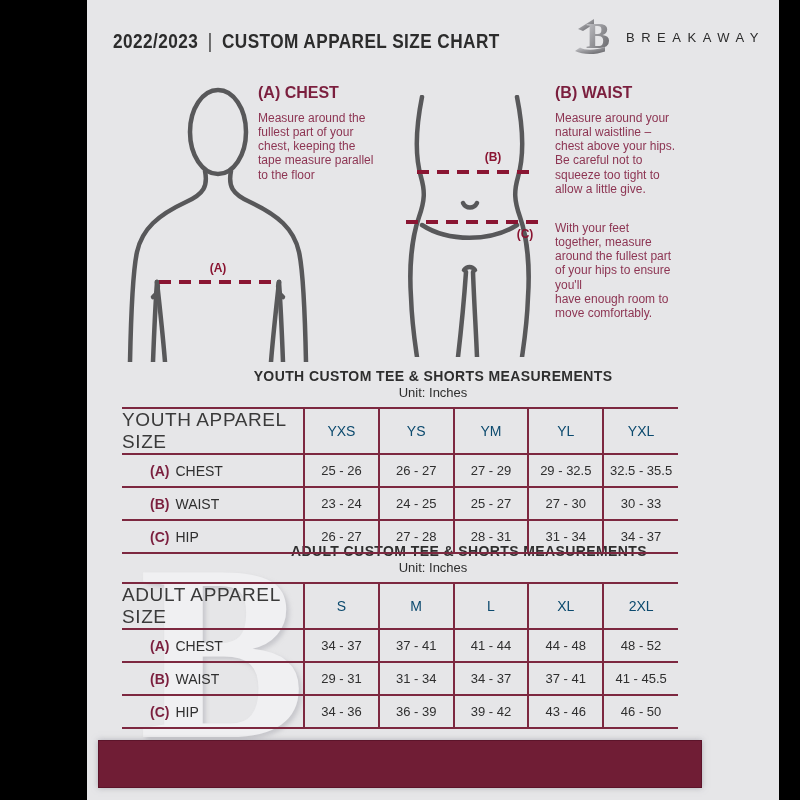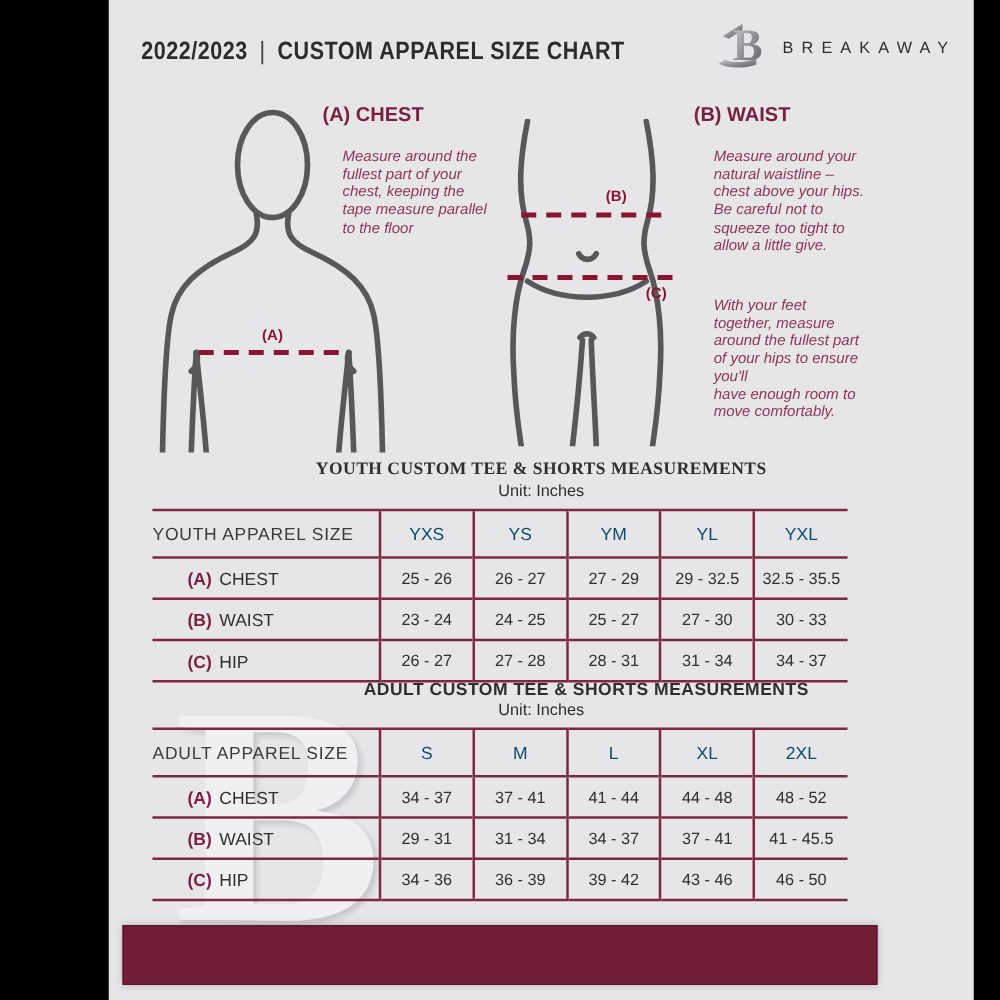--- a/index.html
+++ b/index.html
@@ -52,37 +52,37 @@
   .guide-block { position: absolute; width: 162px; }
   .guide-a { left: 171px; top: 84px; }
   .guide-b { left: 468px; top: 84px; }
   .guide-c { left: 468px; top: 221px; }
   .guide-heading {
     margin: 0 0 9px 0;
     font-weight: bold; font-size: 16px;
     color: var(--accent-maroon, #7b1f3e);
   }
   .guide-text {
-    margin: 16px;
-    font-style: italic; font-size: 12px; line-height: 1.18;
+    margin: 0;
+    font-size: 12px; line-height: 1.18;
     color: var(--guide-text, #8d3553);
     white-space: pre-line;
   }
 
   
   .section-title {
     position: absolute; left: 0; width: 100%; text-align: center;
     font-weight: bold; font-size: 14px; letter-spacing: .4px;
     color: #2e2e2e;
   }
   .section-unit {
     position: absolute; left: 0; width: 100%; text-align: center;
     font-size: 13px; color: #2e2e2e;
   }
-  .youth-title { top: 368px; font-family: Liberation Serif, serif; } .youth-unit { top: 385px; }
+  .youth-title { top: 368px; } .youth-unit { top: 385px; }
   .adult-title { top: 543px; padding-left: 36px; } .adult-unit { top: 560px; }
 
   
   .size-table {
     position: absolute; left: 35px; width: 556px;
     border-collapse: collapse; table-layout: fixed; z-index: 2;
   }
   .youth-table { top: 407px; }
   .adult-table { top: 582px; }
   .size-table th, .size-table td {
@@ -91,21 +91,21 @@
   }
   .size-table tr:last-child th, .size-table tr:last-child td {
     border-bottom: 2px solid var(--table-border, #7d2840);
   }
   .size-table th + th, .size-table td + td {
     border-left: 2px solid var(--table-border, #7d2840);
   }
   .size-table .col-lbl { width: 181px; }
   .lbl-header {
     text-align: left; padding-left: 16px; height: 36px;
-    font-weight: normal; font-size: 14px; letter-spacing: .6px; color: #3a3a3a;
+    font-weight: normal; font-size: 19px; letter-spacing: .6px; color: #3a3a3a;
   }
   .size-col { font-weight: normal; font-size: 14px; color: #0c4a6e; text-align: center; height: 36px; }
   .size-table td { text-align: center; font-size: 13px; color: #2f2f2f; height: 31px; }
   .size-table td.lbl { text-align: left; padding-left: 28px; font-size: 14px; color: #2f2f2f; }
   .pfx { color: var(--accent-maroon, #7b1f3e); font-weight: bold; margin-right: 6px; }
 
   
   .watermark {
     position: absolute; left: 52px; top: 528px;
     font-family: "Liberation Serif", serif;

